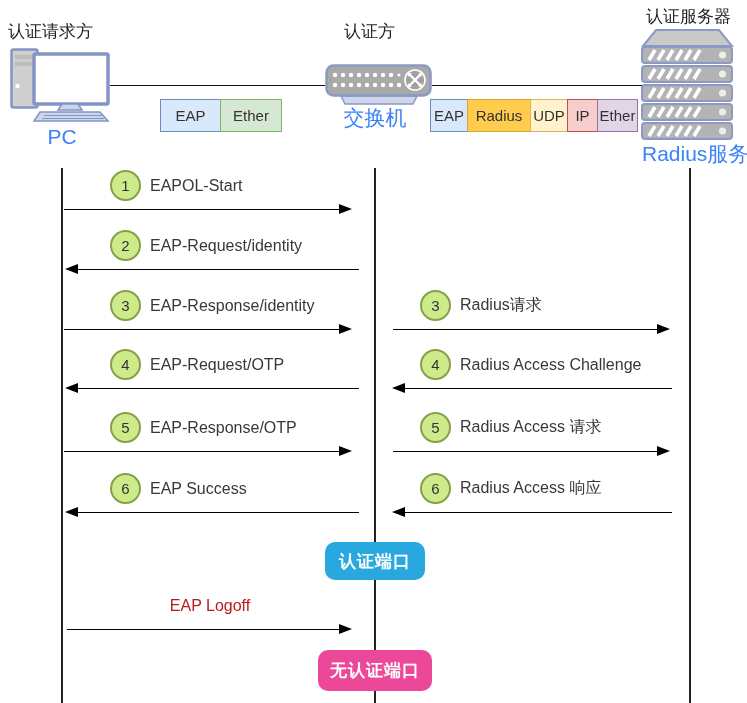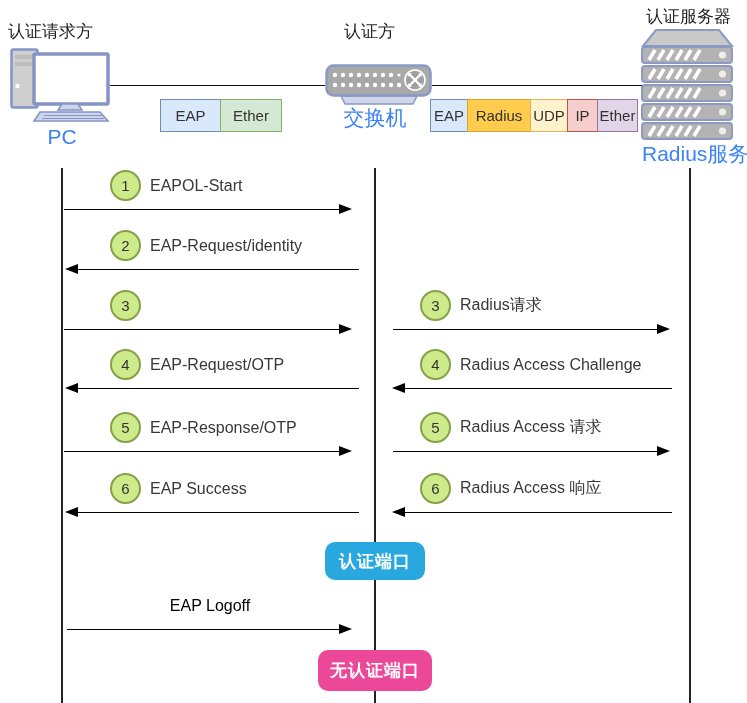--- a/index.html
+++ b/index.html
@@ -35,21 +35,21 @@
   .arrow.l::before{content:"";position:absolute;left:-2px;top:-6px;width:0;height:0;
         border-right:13px solid #000;border-top:5px solid transparent;border-bottom:5px solid transparent;}
   .pad-l{padding-left:48px;}  
   .pad-r{padding-left:29px;}  
   
   .portbtn{position:absolute;border-radius:10px;color:#fff;font-weight:bold;font-size:17px;
         display:flex;align-items:center;justify-content:center;letter-spacing:1px;}
   .portbtn.auth  {background:#29a8df;}
   .portbtn.noauth{background:#ec4899;}
   
-  .logoff-label{display:block;text-align:center;font-size:16px;color:#000000;height:31px;line-height:31px;}
+  .logoff-label{display:block;text-align:center;font-size:16px;color:#b91c1c;height:31px;line-height:31px;}
 </style>
 </head>
 <body>
 
 <div class="canvas">
 
   <div class="role" style="left:8px;top:20px;text-align:center;">认证请求方</div>
   <div class="role" style="left:344px;top:20px;">认证方</div>
   <div class="role" style="left:646px;top:5px;">认证服务器</div>
 
@@ -148,20 +148,21 @@
     <div class="mrow pad-l">
       <span class="step">2</span>
       <span class="mlabel">EAP-Request/identity</span>
     </div>
     <div class="arrow l" style="left:5px;right:3px;"></div>
   </div>
 
   <div class="msg" style="left:62px;top:290px;width:300px;">
     <div class="mrow pad-l">
       <span class="step">3</span>
+      <span class="mlabel">EAP-Response/identity</span>
     </div>
     <div class="arrow r" style="left:2px;right:12px;"></div>
   </div>
 
   <div class="msg" style="left:62px;top:349px;width:300px;">
     <div class="mrow pad-l">
       <span class="step">4</span>
       <span class="mlabel">EAP-Request/OTP</span>
     </div>
     <div class="arrow l" style="left:5px;right:3px;"></div>

